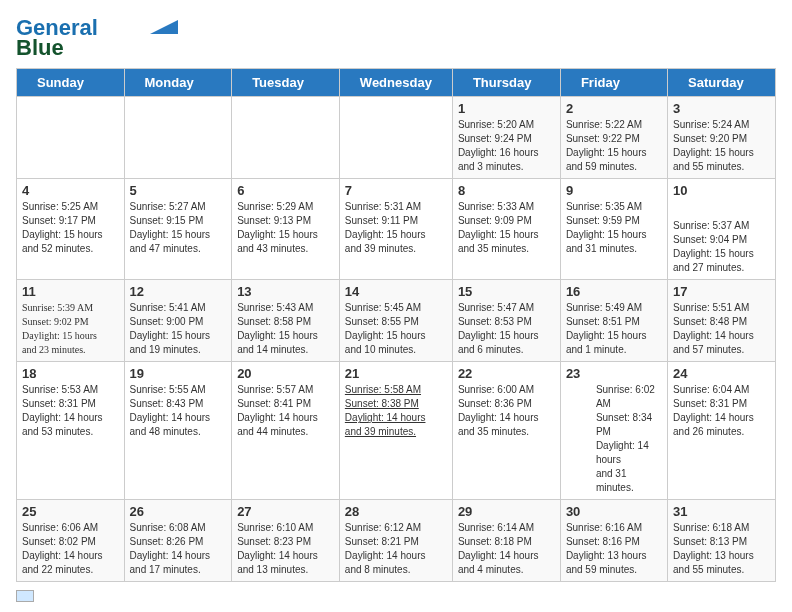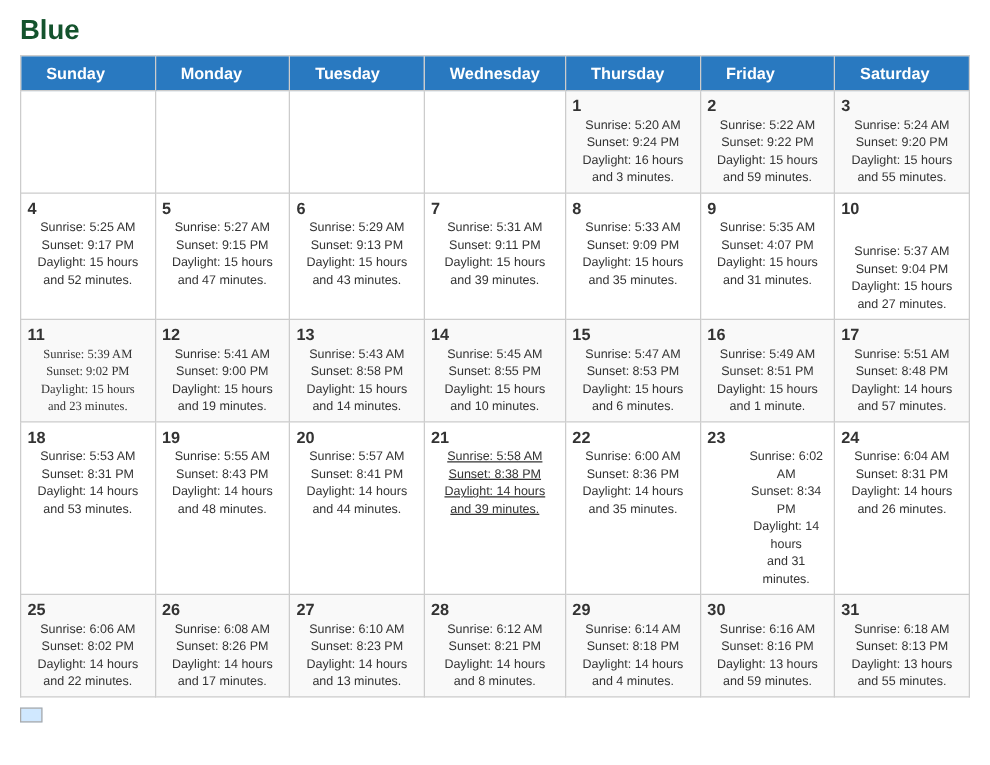--- a/index.html
+++ b/index.html
@@ -75,21 +75,20 @@
       font-size: 13px;
       font-weight: bold;
       color: #333;
       display: block;
       margin-bottom: 2px;
     }
     .day-info {
       font-size: 10px;
       color: #333;
       line-height: 1.4;
-      text-align: center;
     }
     .empty-cell {
       background: #fff !important;
     }
     .footer {
       margin-top: 8px;
       font-size: 11px;
       color: #555;
       text-align: left;
     }
@@ -104,20 +103,28 @@
       background: #d0e8ff;
       border: 1px solid #aaa;
       display: inline-block;
     }
   </style>
 </head>
 <body>
 
 <div class="header-area">
   <div class="logo">
+    <div style="display:flex;align-items:center;">
+      <span class="logo-text">
+        <span class="blue">General</span>
+      </span>
+      <svg class="logo-arrow" viewBox="0 0 28 14">
+        <polygon points="0,14 28,0 28,14" fill="#2979c0"></polygon>
+      </svg>
+    </div>
     <span class="logo-text" style="color:#14532d;font-weight:bold;font-size:22px;margin-top:-4px;">Blue</span>
   </div>
   <div class="title-area">
     <div class="main-title"></div>
     <div class="sub-title"></div>
   </div>
 </div>
 
 <table class="calendar">
   <thead>
@@ -191,21 +198,21 @@
         <td>
           <span class="day-number">8</span>
           <div class="day-info" style="white-space: pre-line;">Sunrise: 5:33 AM
 Sunset: 9:09 PM
 Daylight: 15 hours
 and 35 minutes.</div>
         </td>
         <td>
           <span class="day-number">9</span>
           <div class="day-info" style="white-space: pre-line;">Sunrise: 5:35 AM
-Sunset: 4:07 PM
+Sunset: 9:59 PM
 Daylight: 15 hours
 and 31 minutes.</div>
         </td>
         <td>
           <span class="day-number">10</span>
           <div class="day-info" style="white-space: pre-line; margin-top: 21px;">Sunrise: 5:37 AM
 Sunset: 9:04 PM
 Daylight: 15 hours
 and 27 minutes.</div>
         </td>

